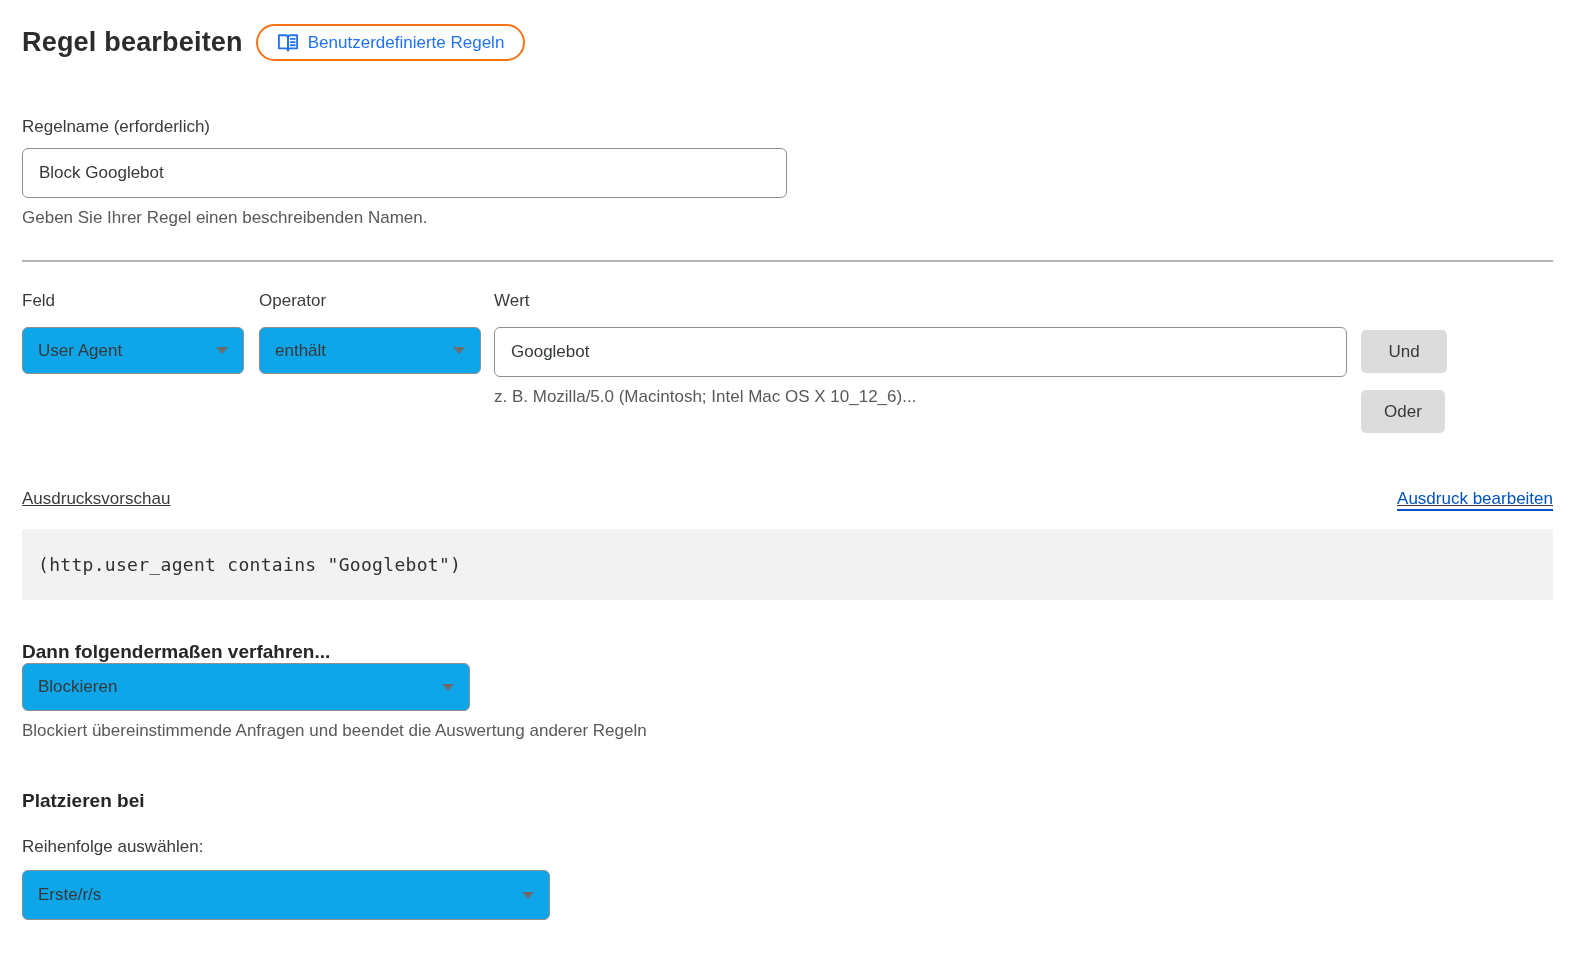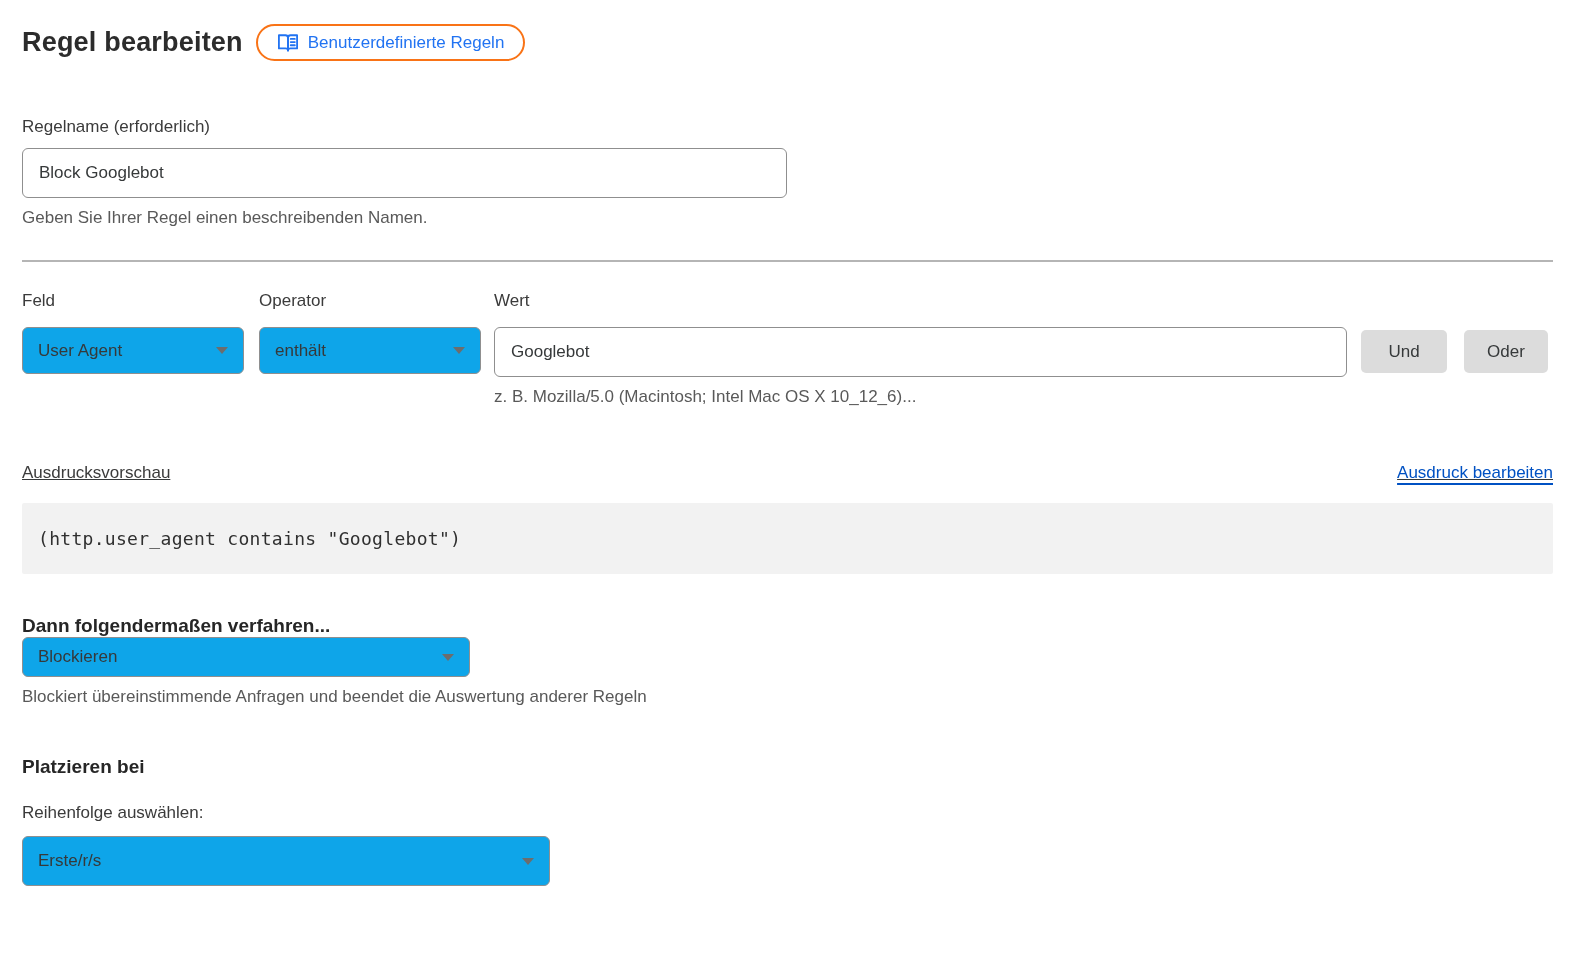--- a/index.html
+++ b/index.html
@@ -107,20 +107,21 @@
     margin-left: 10px;
   }
   .col-field  { width: 222px; margin-right: 15px; }
   .col-op     { width: 222px; margin-right: 13px; }
   .col-value  { width: 853px; margin-right: 14px; }
   .col-value .text-input { width: 100%; }
   .connector-btns {
     display: flex;
     gap: 17px;
     padding-top: 39px; 
+    flex-direction: column;
   }
   .conn-btn {
     height: 43px;
     border: none;
     border-radius: 5px;
     background: #dcdcdc;
     color: #36393a;
     font-family: inherit;
     font-size: 17px;
     cursor: pointer;
@@ -162,21 +163,21 @@
   }
 
   
   .section-heading {
     font-size: 19px;
     font-weight: 700;
     color: #262626;
   }
   .action-section { margin-top: 41px; }
   .action-section .field-label { margin-top: 25px; margin-bottom: 12px; }
-  .action-select { width: 448px; height: 40px; }
+  .action-select { width: 448px; height: 48px; }
   .action-help { }
 
   
   .placement-section { margin-top: 49px; }
   .placement-section .field-label { margin-top: 25px; margin-bottom: 13px; }
   .placement-select { width: 528px; height: 50px; }
 </style>
 </head>
 <body>
 

